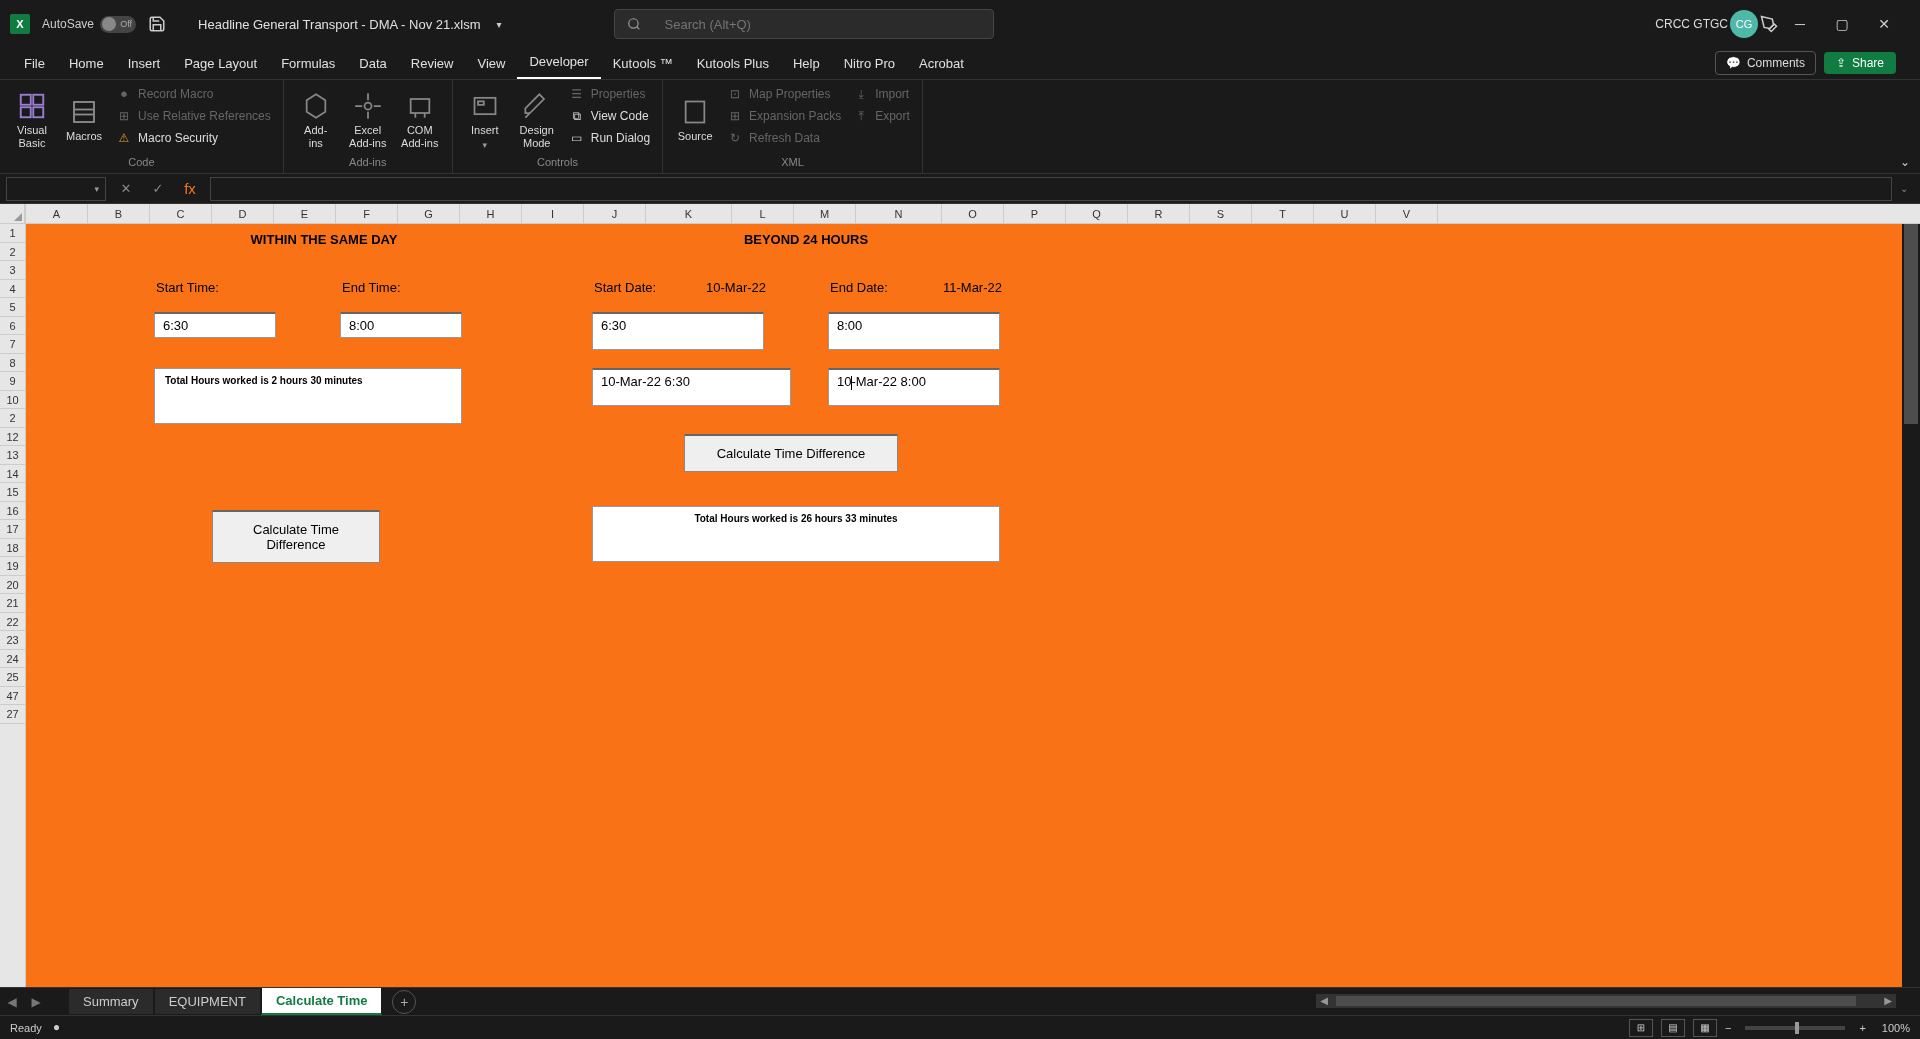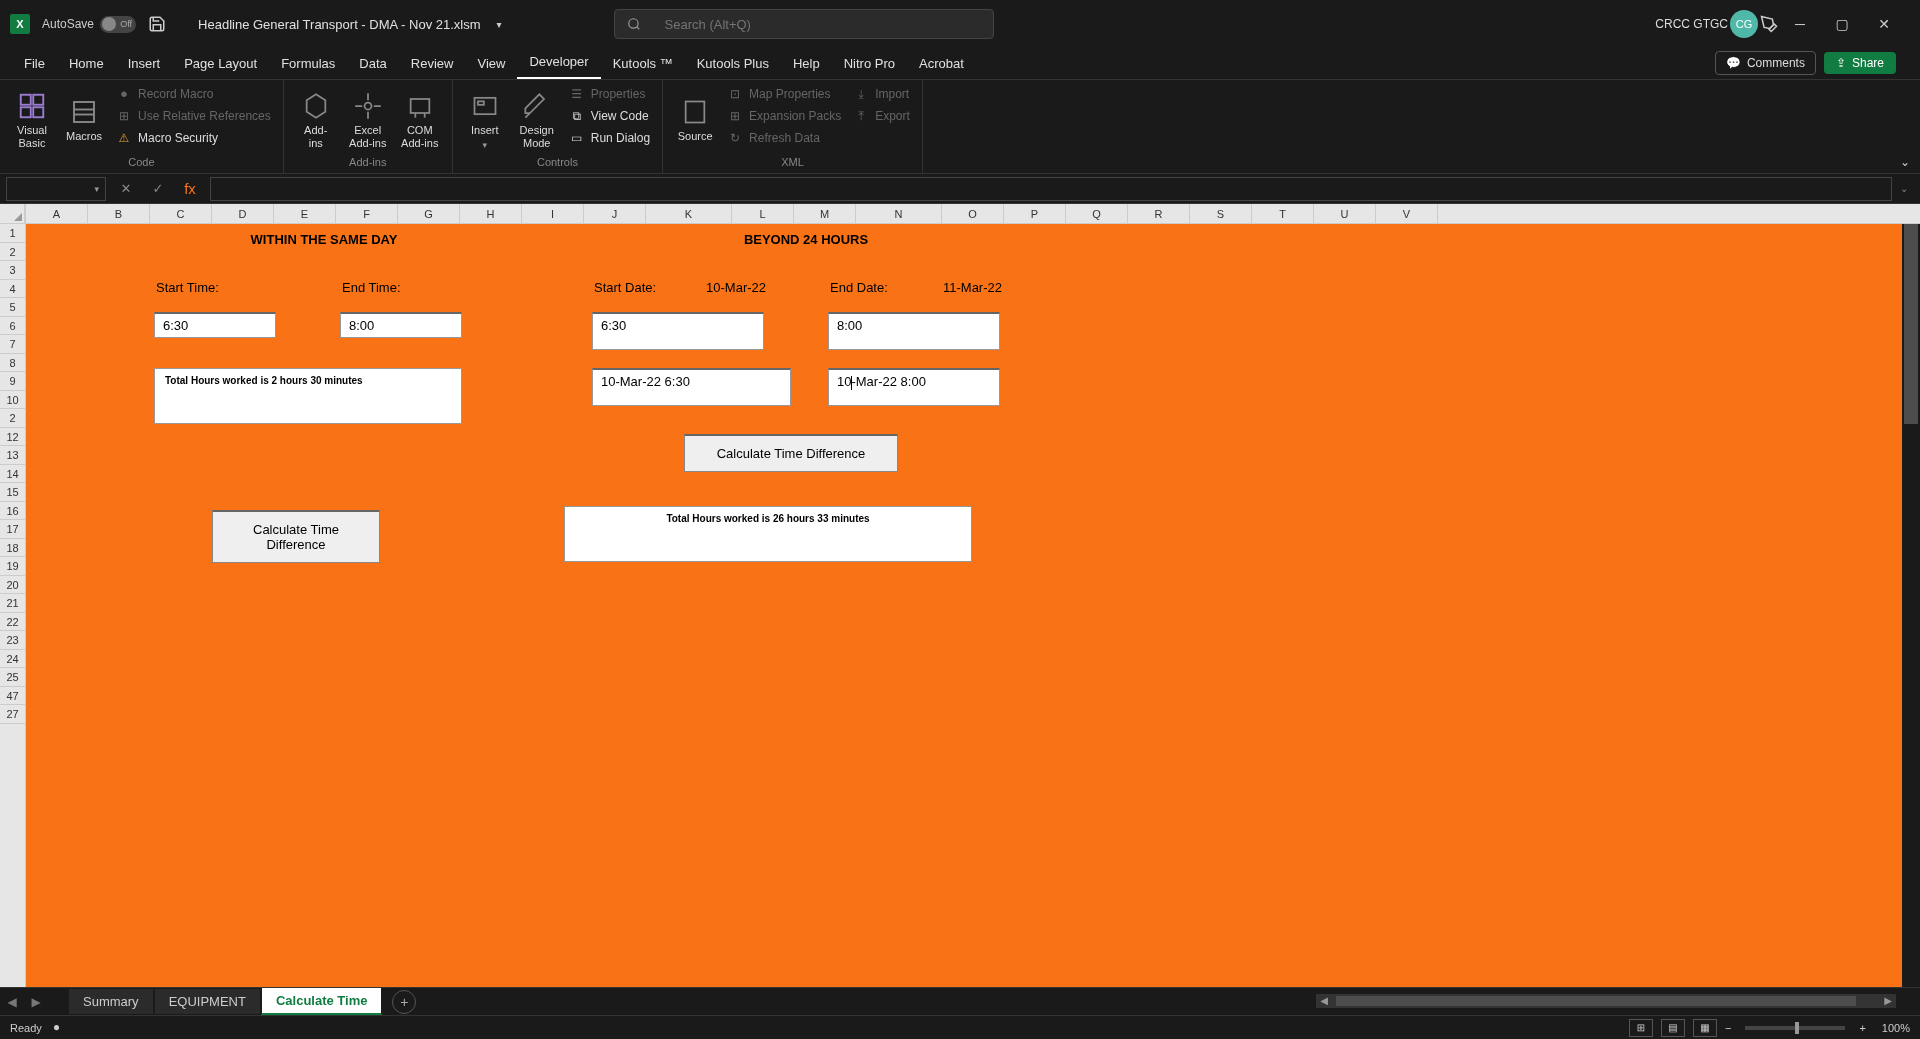--- a/index.html
+++ b/index.html
@@ -405,21 +405,21 @@
       <div class="cell-overlay input-box" style="left:314px; top:88px; width:122px;">8:00</div>
       <div class="cell-overlay input-box" style="left:566px; top:88px; width:172px; height:38px;">6:30</div>
       <div class="cell-overlay input-box" style="left:802px; top:88px; width:172px; height:38px;">8:00</div>
 
       <div class="cell-overlay result-box" style="left:128px; top:144px; width:308px; height:56px;">Total Hours worked is 2 hours 30 minutes</div>
       <div class="cell-overlay input-box" style="left:566px; top:144px; width:199px; height:38px;">10-Mar-22 6:30</div>
       <div class="cell-overlay input-box" style="left:802px; top:144px; width:172px; height:38px; position:absolute;"><span>10-Mar-22 8:00</span><span class="cursor-line" style="left:22px; top:6px;"></span></div>
 
       <div class="cell-overlay calc-btn" style="left:658px; top:210px; width:214px;">Calculate Time Difference</div>
 
-      <div class="cell-overlay result-box" style="left:538px; top:282px; width:408px; height:56px; text-align:center;">Total Hours worked is 26 hours 33 minutes</div>
+      <div class="cell-overlay result-box" style="left:566px; top:282px; width:408px; height:56px; text-align:center;">Total Hours worked is 26 hours 33 minutes</div>
 
       <div class="cell-overlay calc-btn" style="left:186px; top:286px; width:168px;">Calculate Time Difference</div>
     </div>
     <div class="vscroll">
         <div class="vscroll-thumb"></div>
       </div>
   </div>
 </div>
 
 <div class="sheet-tabs">

